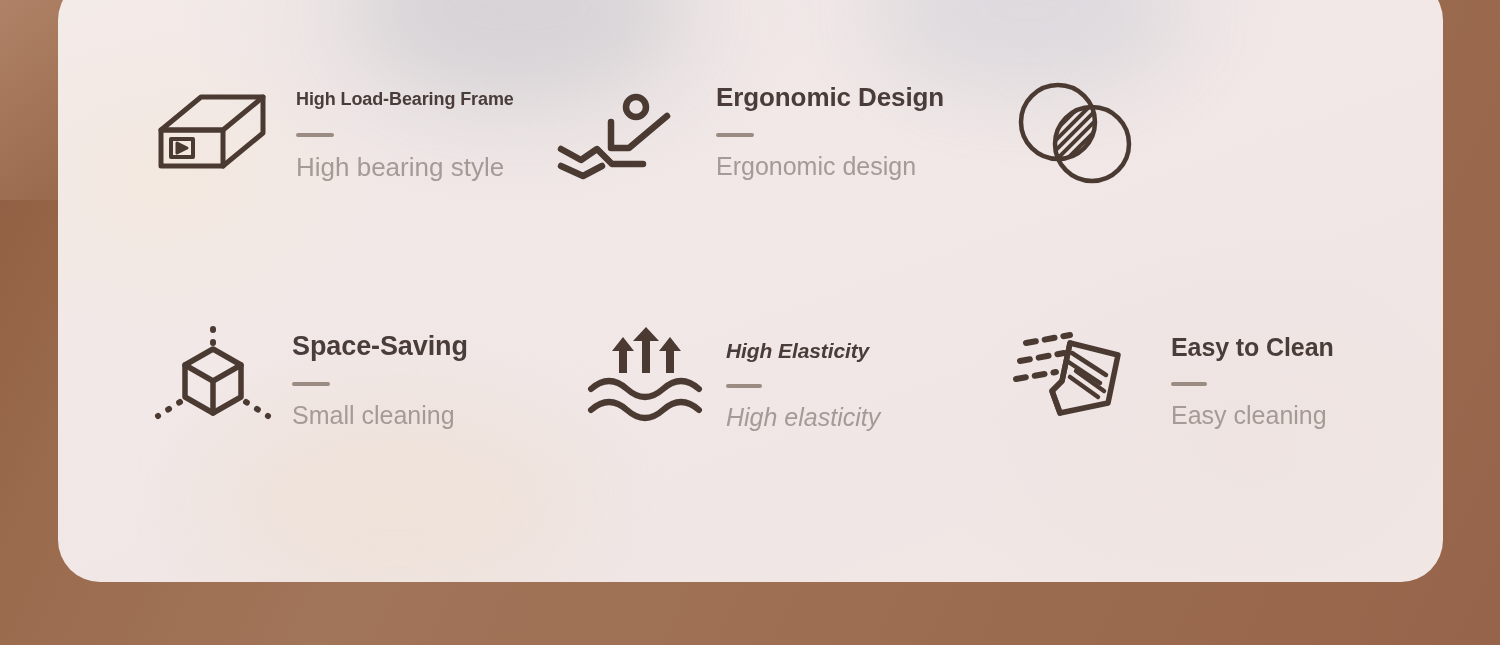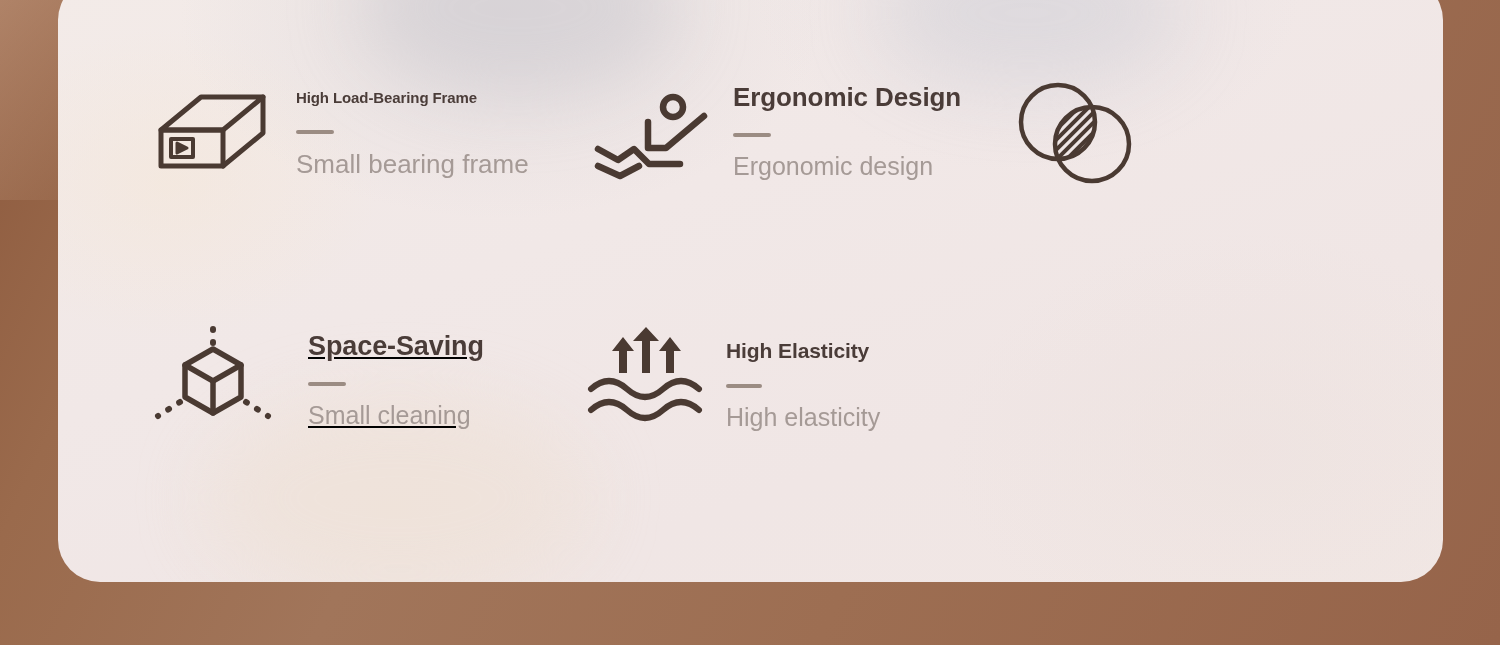--- a/index.html
+++ b/index.html
@@ -103,49 +103,49 @@
     color: #a59a96;
     font-weight: normal;
     white-space: nowrap;
     line-height: 1.05;
   }
 
   
   #feat-0 { left: 80px;  top: 96px;  }
   #feat-0 .feature-icon  { width: 150px; height: 100px; margin-top: 6px; }
   #feat-0 .feature-text  { margin-left: 8px; padding-top: 16px; }
-  #feat-0 .feature-title { font-size: 15px; }
+  #feat-0 .feature-title { font-size: 18px; }
   #feat-0 .feature-divider { width: 38px; margin: 24px 0 17px 0; }
   #feat-0 .feature-sub   { font-size: 26px; }
 
-  #feat-1 { left: 525px; top: 96px; }
+  #feat-1 { left: 488px; top: 96px; gap: 20px; }
   #feat-1 .feature-icon  { width: 140px; height: 100px; margin-top: 10px; }
   #feat-1 .feature-text  { margin-left: 10px; padding-top: 10px; }
   #feat-1 .feature-title { font-size: 26px; }
   #feat-1 .feature-divider { width: 38px; margin: 22px 0 16px 0; }
   #feat-1 .feature-sub   { font-size: 25px; }
 
   #feat-2 { left: 950px; top: 96px; }
   #feat-2 .feature-icon  { width: 135px; height: 105px; margin-top: 6px; }
   #feat-2 .feature-text  { margin-left: 22px; padding-top: 18px; }
   #feat-2 .feature-title { font-size: 21px; }
   #feat-2 .feature-divider { width: 36px; margin: 22px 0 16px 0; }
   #feat-2 .feature-sub   { font-size: 25px; }
 
   
   #feat-3 { left: 80px;  top: 340px; }
   #feat-3 .feature-icon  { width: 150px; height: 110px; margin-top: 2px; }
-  #feat-3 .feature-text  { margin-left: 20px; padding-top: 14px; text-decoration: underline; }
+  #feat-3 .feature-text  { margin-left: 4px; padding-top: 14px; }
   #feat-3 .feature-title { font-size: 27px; }
   #feat-3 .feature-divider { width: 38px; margin: 22px 0 16px 0; }
   #feat-3 .feature-sub   { font-size: 25px; }
 
   #feat-4 { left: 518px; top: 340px; }
   #feat-4 .feature-icon  { width: 140px; height: 105px; margin-top: 6px; }
-  #feat-4 .feature-text  { margin-left: 10px; padding-top: 22px; }
+  #feat-4 .feature-text  { margin-left: 10px; padding-top: 22px; font-style: italic; }
   #feat-4 .feature-title { font-size: 21px; }
   #feat-4 .feature-divider { width: 36px; margin: 22px 0 16px 0; }
   #feat-4 .feature-sub   { font-size: 25px; }
 
   #feat-5 { left: 945px; top: 340px; }
   #feat-5 .feature-icon  { width: 140px; height: 105px; margin-top: 4px; }
   #feat-5 .feature-text  { margin-left: 28px; padding-top: 16px; }
   #feat-5 .feature-title { font-size: 25px; }
   #feat-5 .feature-divider { width: 36px; margin: 22px 0 16px 0; }
   #feat-5 .feature-sub   { font-size: 25px; }
@@ -173,21 +173,21 @@
           <path d="M8 47 L8 83 L70 83 L70 47 Z"></path>
           <path d="M8 47 L48 14 L110 14 L70 47 Z"></path>
           <path d="M110 14 L110 50 L70 83"></path>
           <path d="M18 56 L18 74 L40 74 L40 56 Z" stroke-width="4"></path>
           <path d="M24 60 L34 65 L24 70 Z" stroke-width="3" fill="#4a3a32"></path>
         </svg>
       </div>
       <div class="feature-text">
         <div class="feature-title">High Load-Bearing Frame</div>
         <div class="feature-divider"></div>
-        <div class="feature-sub">Small bearing frame</div>
+        <div class="feature-sub">High bearing style</div>
       </div>
     </div>
 
     <div class="feature" id="feat-1">
       <div class="feature-icon">
         <svg class="icon-svg" width="118" height="92" viewBox="0 0 118 92" fill="none" stroke="#4a3a32" stroke-width="6.5" stroke-linejoin="round" stroke-linecap="round">
           <circle cx="79" cy="19" r="10"></circle>
           <path d="M110 28 L72 60 L54 60 L54 34"></path>
           <path d="M4 61 L24 72 L40 61 L55 76 L86 76"></path>
           <path d="M4 78 L26 88 L45 78"></path>
@@ -263,15 +263,39 @@
           <path d="M4 83 Q22 67 40 83 T76 83 T112 83" fill="none"></path>
         </svg>
       </div>
       <div class="feature-text">
         <div class="feature-title">High Elasticity</div>
         <div class="feature-divider"></div>
         <div class="feature-sub">High elasticity</div>
       </div>
     </div>
 
+    <div class="feature" id="feat-5">
+      <div class="feature-icon">
+        <svg class="icon-svg" width="122" height="100" viewBox="0 0 122 100" fill="none" stroke="#4a3a32" stroke-width="5.5" stroke-linejoin="round" stroke-linecap="round">
+          <g stroke-width="6" stroke-dasharray="10 9">
+            <path d="M14 18 L58 10"></path>
+            <path d="M8 36 L52 28"></path>
+            <path d="M4 54 L44 47"></path>
+          </g>
+          <path d="M58 18 L106 30 L96 78 L48 88 L40 66 L50 56 Z"></path>
+          <g stroke-width="4.5">
+            <path d="M55 36 L88 58"></path>
+            <path d="M60 28 L94 50"></path>
+            <path d="M64 46 L92 66"></path>
+            <path d="M58 52 L86 72"></path>
+          </g>
+          <path d="M48 88 L40 66 L50 56 L58 18" fill="none"></path>
+        </svg>
+      </div>
+      <div class="feature-text">
+        <div class="feature-title">Easy to Clean</div>
+        <div class="feature-divider"></div>
+        <div class="feature-sub">Easy cleaning</div>
+      </div>
+    </div>
 
   </div>
 </div>
 
 </body></html>

